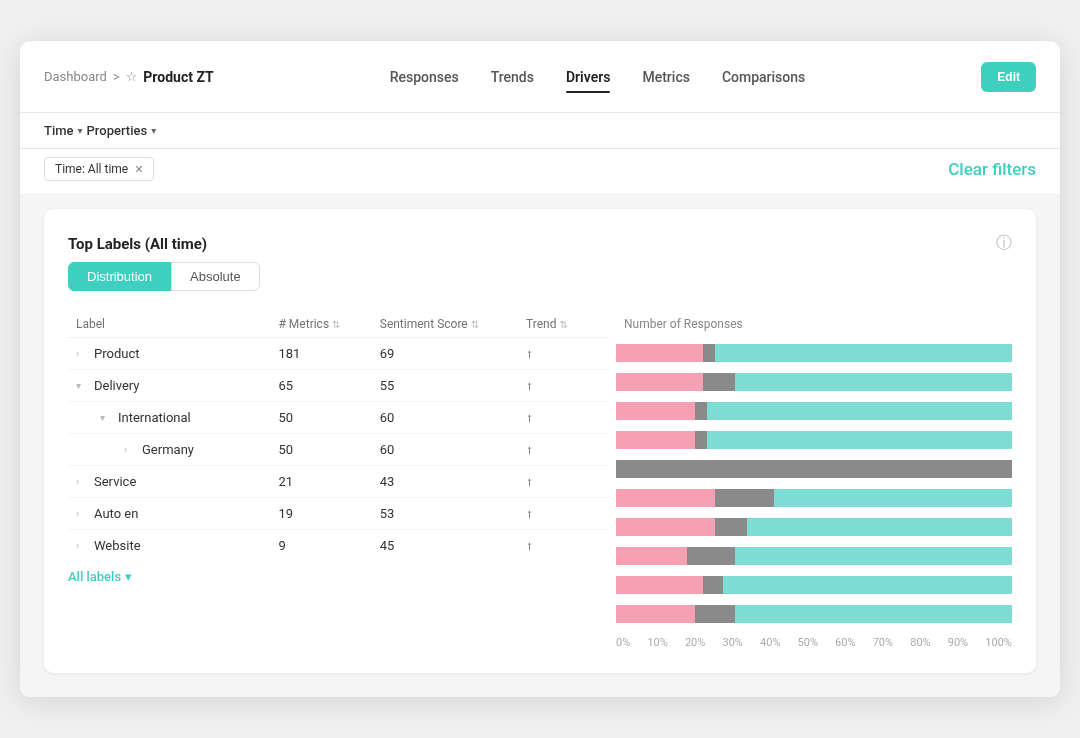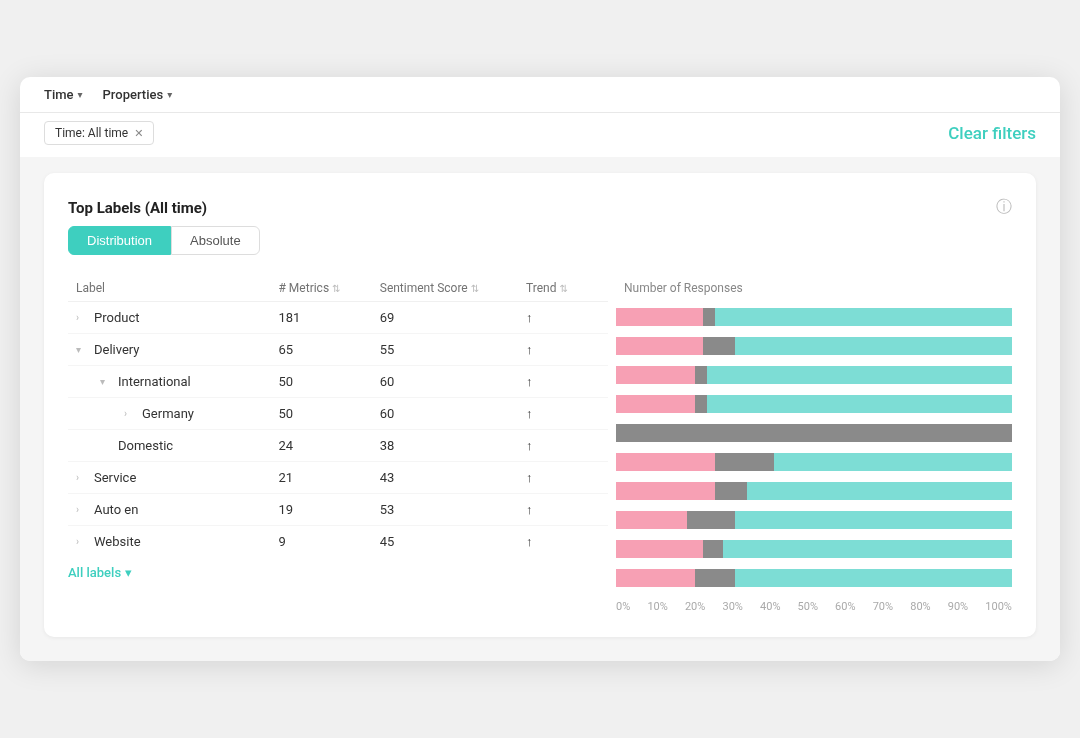--- a/index.html
+++ b/index.html
@@ -73,21 +73,21 @@
       font-size: 12px;
       font-weight: 600;
       cursor: pointer;
     }
     
     .filter-bar {
       padding: 10px 24px;
       border-bottom: 1px solid #e8e8e8;
       display: flex;
       align-items: center;
-      gap: 20px;
+      gap: 4px;
     }
     .filter-dropdown {
       display: flex;
       align-items: center;
       gap: 4px;
       font-size: 13px;
       color: #333;
       cursor: pointer;
       font-weight: 500;
     }
@@ -202,20 +202,38 @@
       font-weight: 500;
     }
     .chart-header { font-size: 12px; color: #888; padding: 6px 8px; }
     .trend-cell { font-size: 12px; color: #aaa; }
   </style>
 </head>
 <body>
 
 <div class="window">
 
+  <div class="header">
+    <div class="breadcrumb">
+      <span>Dashboard</span>
+      <span>&gt;</span>
+      <span>☆</span>
+      <span style="font-weight:700;color:#222;font-size:14px;">Product ZT</span>
+    </div>
+
+    <div class="nav-tabs">
+      <span class="nav-tab">Responses</span>
+      <span class="nav-tab">Trends</span>
+      <span class="nav-tab active">Drivers</span>
+      <span class="nav-tab">Metrics</span>
+      <span class="nav-tab">Comparisons</span>
+    </div>
+
+    <button class="edit-btn">Edit</button>
+  </div>
 
   <div class="filter-bar">
     <div class="filter-dropdown">
       <span>Time</span>
       <span class="arrow">▾</span>
     </div>
     <div class="filter-dropdown">
       <span>Properties</span>
       <span class="arrow">▾</span>
     </div>
@@ -309,33 +327,20 @@
       </span>
       <span>Germany</span>
     </div>
   </td>
                   <td>50</td>
                   <td>60</td>
                   <td class="trend-cell">↑</td>
                 </tr>
                 <tr>
                   <td>
-    <div class="label-cell" style="padding-left:24px;">
-      <span style="color:#bbb;font-size:10px;width:12px;display:inline-block;">
-        
-      </span>
-      <span>Domestic</span>
-    </div>
-  </td>
-                  <td>24</td>
-                  <td>38</td>
-                  <td class="trend-cell">↑</td>
-                </tr>
-                <tr>
-                  <td>
     <div class="label-cell" style="padding-left:0px;">
       <span style="color:#bbb;font-size:10px;width:12px;display:inline-block;">
         ›
       </span>
       <span>Service</span>
     </div>
   </td>
                   <td>21</td>
                   <td>43</td>
                   <td class="trend-cell">↑</td>

